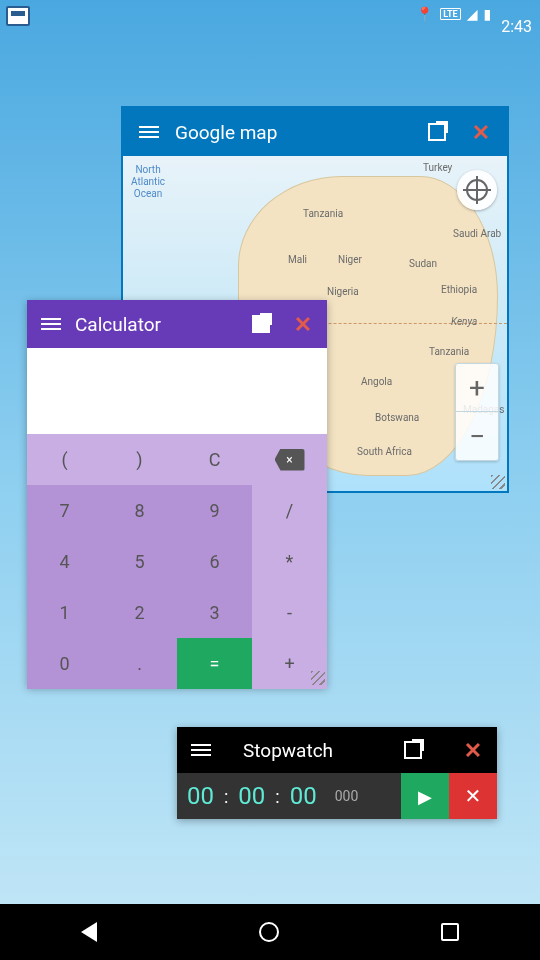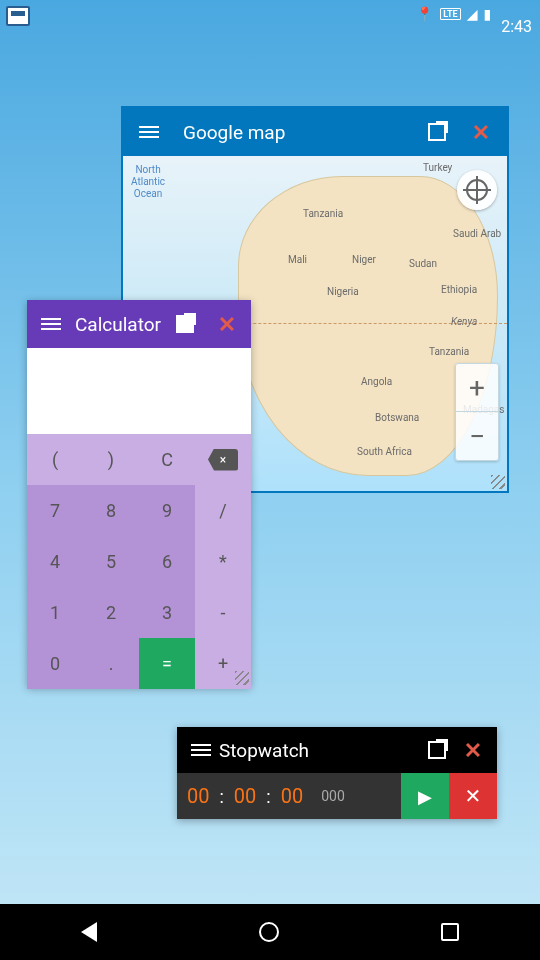--- a/index.html
+++ b/index.html
@@ -9,21 +9,21 @@
   .statusbar { position: absolute; top: 0; left: 0; right: 0; height: 28px; display: flex; align-items: center; justify-content: flex-end; padding: 0 8px; color: #fff; font-size: 14px; gap: 6px; }
   .statusbar .left-icon { position: absolute; left: 6px; top: 6px; width: 24px; height: 20px; background: #fff; border: 2px solid #2a5d8f; border-radius: 2px; }
   .statusbar .left-icon::before { content:""; position:absolute; left:3px; right:3px; top:3px; height:5px; background:#2a5d8f; }
   .sb-icon { font-size: 14px; }
   .lte { font-size: 9px; font-weight: bold; border: 1px solid #fff; padding: 0 2px; border-radius: 1px; }
   .sb-time { font-size: 16px; margin-left: 4px; margin-top: 24px; }
 
   
   .map-window { position: absolute; left: 121px; top: 106px; width: 388px; height: 387px; border: 2px solid #0277bd; background: #cde8d6; }
   .map-titlebar { height: 48px; background: #0277bd; display: flex; align-items: center; padding: 0 8px; gap: 8px; }
-  .map-titlebar .title { color: #fff; font-size: 19px; flex: 1; margin-left: 8px; }
+  .map-titlebar .title { color: #fff; font-size: 19px; flex: 1; }
   .icon-btn { width: 36px; height: 36px; display: flex; align-items: center; justify-content: center; cursor: pointer; }
   .hamburger { display: flex; flex-direction: column; gap: 3px; }
   .hamburger span { width: 20px; height: 2px; background: #fff; display: block; }
   .fullscreen-icon { width: 18px; height: 18px; border: 2px solid #fff; position: relative; }
   .fullscreen-icon::after { content:""; position:absolute; right:-4px; top:-4px; width:10px; height:10px; border-top:2px solid #fff; border-right:2px solid #fff; }
   .close-x { font-size: 22px; color: #e25b4a; font-weight: bold; }
   .map-body { position: relative; height: calc(100% - 48px); }
   .map-surface { position:absolute; inset:0; background: linear-gradient(180deg, #e8f3f9 0%, #d0ebf7 40%, #aee1fb 100%); }
   .continent { position:absolute; background:#f3e3c3; }
   .africa { left: 115px; top: 20px; width: 260px; height: 300px; border-radius: 40% 30% 35% 50% / 30% 40% 60% 55%; border: 1px solid #d7c79e; }
@@ -34,40 +34,40 @@
   .crosshair { width:22px; height:22px; border:2px solid #666; border-radius:50%; position:relative; }
   .crosshair::before, .crosshair::after { content:""; position:absolute; background:#666; }
   .crosshair::before { left:50%; top:-5px; bottom:-5px; width:2px; transform:translateX(-50%); }
   .crosshair::after { top:50%; left:-5px; right:-5px; height:2px; transform:translateY(-50%); }
   .zoom-ctrl { position:absolute; right:8px; bottom:30px; width:44px; border:1px solid #c3d7e0; background:rgba(255,255,255,.85); border-radius:3px; box-shadow:0 1px 3px rgba(0,0,0,.2);}
   .zoom-ctrl div { height:48px; display:flex; align-items:center; justify-content:center; font-size:28px; color:#666; }
   .zoom-ctrl div:first-child { border-bottom:1px solid #c3d7e0; }
   .resize-grip { position:absolute; right:2px; bottom:2px; width:14px; height:14px; background: repeating-linear-gradient(135deg, #888 0 2px, transparent 2px 5px); }
 
   
-  .calc-window { position: absolute; left: 27px; top: 300px; width: 224px; height: 387px; background:#404040; box-shadow: 0 2px 8px rgba(0,0,0,.3); }
+  .calc-window { position: absolute; left: 27px; top: 300px; width: 300px; height: 387px; background:#404040; box-shadow: 0 2px 8px rgba(0,0,0,.3); }
   .calc-titlebar { height: 48px; background:#673ab7; display:flex; align-items:center; padding:0 6px; gap:6px; }
   .calc-titlebar .title { color:#fff; font-size:19px; flex:1; }
   .calc-display { height: 86px; background:#fff; }
   .calc-row { display:flex; }
   .calc-cell { flex:1; height:51px; display:flex; align-items:center; justify-content:center; font-size:18px; color:#555; }
   .func-row .calc-cell { background:#c9aee4; }
   .num { background:#b492d6; }
   .op { background:#c9aee4; }
   .eq { background:#1fa85f; color:#fff; }
   .backspace { background:#555; color:#fff; border-radius:3px; width:30px; height:22px; display:flex; align-items:center; justify-content:center; font-size:12px; clip-path: polygon(20% 0, 100% 0, 100% 100%, 20% 100%, 0 50%); }
   .calc-window .close-x { color:#e25b4a; }
   .calc-window .fullscreen-icon, .calc-window .hamburger span { border-color:#fff; background:#fff; }
 
   
   .stop-window { position:absolute; left:177px; top:727px; width:320px; height:92px; background:#222; box-shadow:0 2px 8px rgba(0,0,0,.3); }
-  .stop-titlebar { height:46px; background:#000; display:flex; align-items:center; padding:0 6px; gap:0; }
+  .stop-titlebar { height:46px; background:#000; display:flex; align-items:center; padding:0 6px; gap:24px; }
   .stop-titlebar .title { color:#fff; font-size:19px; flex:1; }
   .stop-body { height:46px; display:flex; align-items:center; background:#333; }
-  .time-seg { color:#f97316; font-size:20px; padding:0 10px; }
+  .time-seg { color:#5eead4; font-size:24px; padding:0 10px; }
   .colon { color:#fff; font-size:18px; }
   .ms { color:#aaa; font-size:14px; padding:0 8px; flex:1; }
   .play-btn { width:48px; height:46px; background:#1fa85f; color:#fff; display:flex; align-items:center; justify-content:center; font-size:18px; }
   .stop-close { width:48px; height:46px; background:#d33; color:#fff; display:flex; align-items:center; justify-content:center; font-size:20px; }
   .stop-window .fullscreen-icon { border-color:#fff; }
   .stop-window .close-x { color:#e25b4a; }
 
   
   .navbar { position:absolute; bottom:0; left:0; right:0; height:56px; background:#000; display:flex; align-items:center; justify-content:space-around; }
   .nav-btn { color:#fff; font-size:22px; }
@@ -108,21 +108,21 @@
     <div class="map-surface"></div>
     <div class="continent africa"></div>
     <div class="equator"></div>
     <div class="ocean-label" style="left:8px; top:8px; white-space:pre;">North
 Atlantic
 Ocean</div>
     <div class="map-label" style="left:300px; top:6px;">Turkey</div>
     <div class="map-label" style="left:180px; top:52px;">Tanzania</div>
     <div class="map-label" style="left:330px; top:72px;">Saudi Arab</div>
     <div class="map-label" style="left:165px; top:98px;">Mali</div>
-    <div class="map-label" style="left:229px; top:98px;">Niger</div>
+    <div class="map-label" style="left:215px; top:98px;">Niger</div>
     <div class="map-label" style="left:286px; top:102px;">Sudan</div>
     <div class="map-label" style="left:204px; top:130px;">Nigeria</div>
     <div class="map-label" style="left:318px; top:128px;">Ethiopia</div>
     <div class="map-label" style="left:328px; top:160px;font-style:italic;">Kenya</div>
     <div class="map-label" style="left:306px; top:190px;">Tanzania</div>
     <div class="map-label" style="left:238px; top:220px;">Angola</div>
     <div class="map-label" style="left:252px; top:256px;">Botswana</div>
     <div class="map-label" style="left:234px; top:290px;">South Africa</div>
     <div class="map-label" style="left:340px; top:248px;">Madagas</div>
     <div class="locate-btn">

